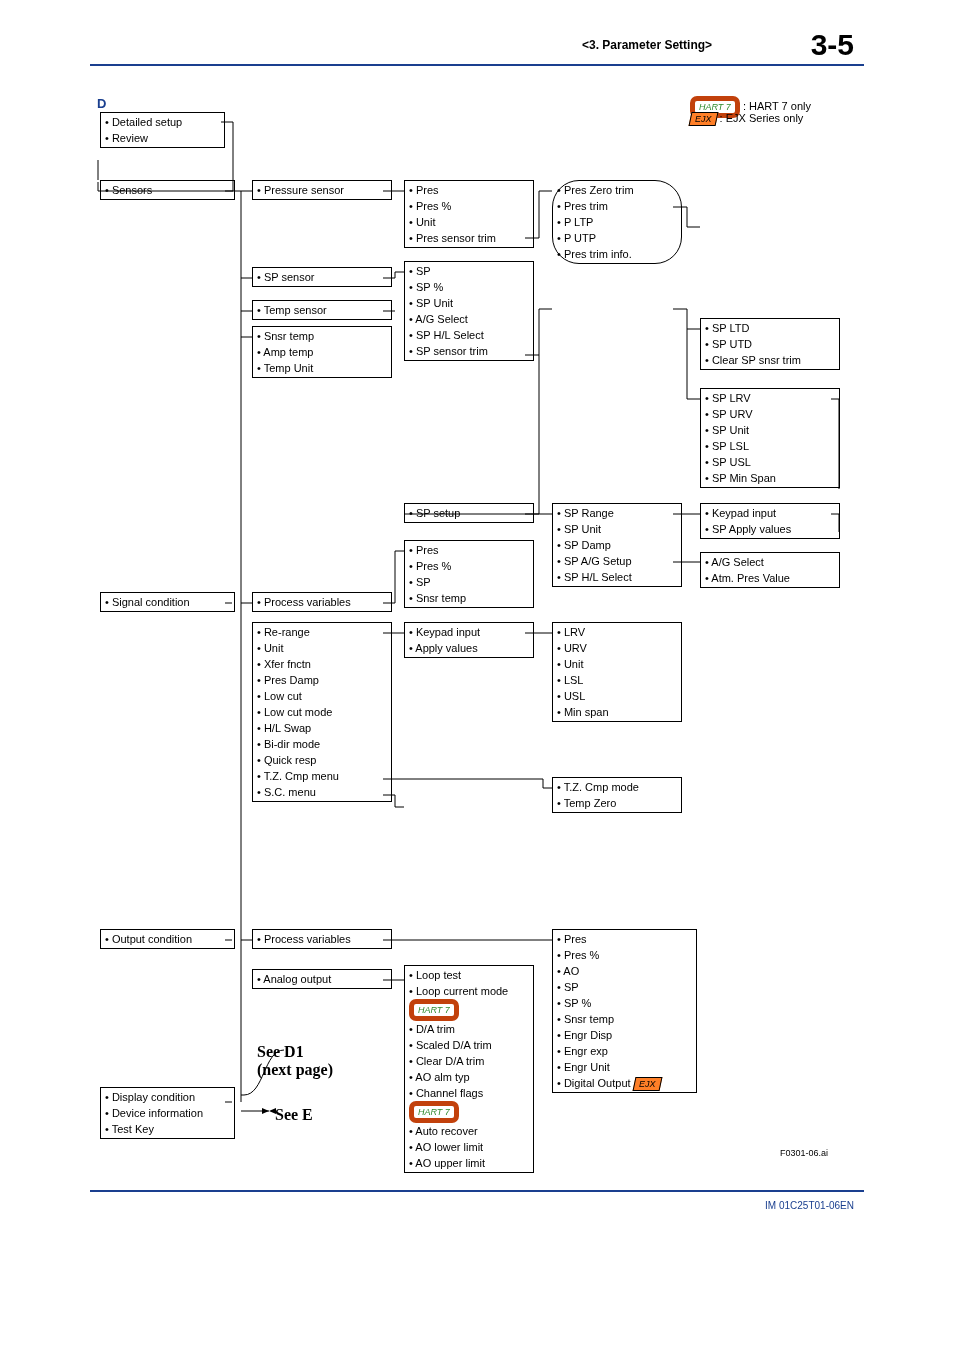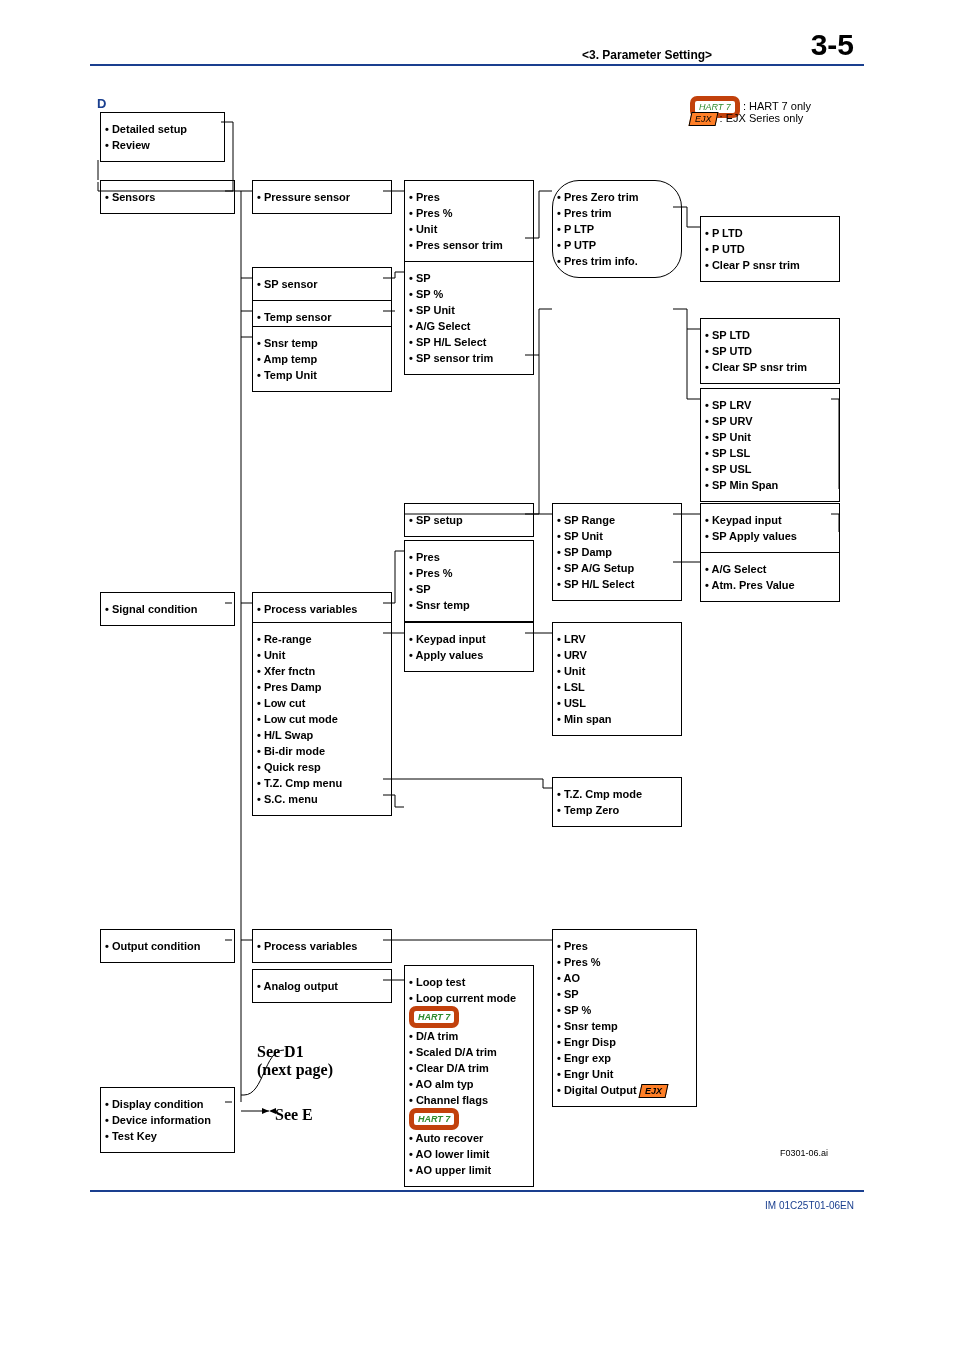--- a/index.html
+++ b/index.html
@@ -1,24 +1,24 @@
 <!DOCTYPE html>
 <html><head>
 <meta charset="utf-8">
 <style>
   html,body{margin:0;padding:0;background:#fff;font-family:Arial,Helvetica,sans-serif;color:#000;}
   .page{width:954px;height:1350px;position:relative;background:#fff;}
   .header-line{position:absolute;left:90px;right:90px;top:64px;height:2px;background:#1a3f8f;}
   .footer-line{position:absolute;left:90px;right:90px;top:1190px;height:1.5px;background:#1a3f8f;}
-  .section-title{position:absolute;top:48px;font-size:12px;font-weight:bold;color:#000;}
+  .section-title{position:absolute;top:38px;font-size:12px;font-weight:bold;color:#000;}
   .page-num{position:absolute;top:28px;right:100px;font-size:30px;font-weight:bold;color:#000;}
   .doc-id{position:absolute;top:1200px;right:100px;font-size:10px;color:#1a3f8f;}
   .fig-id{position:absolute;font-size:9px;color:#000;}
   .lvl{position:absolute;font-size:11px;color:#000;font-weight:bold;color:#1a3f8f;}
-  .box{position:absolute;border:1px solid #000;font-size:11px;line-height:16px;padding:8px 4px;background:#fff;font-weight:bold;}
+  .box{position:absolute;border:1px solid #000;font-size:11px;line-height:16px;padding:1px 4px;background:#fff;}
   .txt{font-size:11px;line-height:16px;}
   .link-txt{position:absolute;font-size:16px;font-weight:bold;font-family:Liberation Serif, serif;}
   .badge-h7{display:inline-block;border:5px solid #c2410c;border-radius:7px;color:#2e8b2e;font-size:9px;padding:0 4px;line-height:12px;vertical-align:middle;font-style:italic;}
   .badge-ejx{display:inline-block;background:#ff7f27;color:#000;font-size:9px;font-style:italic;padding:0 4px;line-height:12px;border:1px solid #000;transform:skewX(-12deg);vertical-align:middle;}
   .badge-ejx span{display:inline-block;transform:skewX(12deg);}
   svg.lines{position:absolute;left:0;top:0;pointer-events:none;}
   .arrow-head{fill:#000;}
 </style>
 </head>
 <body>
@@ -177,25 +177,20 @@
     <div class="txt">• AO</div>
     <div class="txt">• SP</div>
     <div class="txt">• SP %</div>
     <div class="txt">• Snsr temp</div>
     <div class="txt">• Engr Disp</div>
     <div class="txt">• Engr exp</div>
     <div class="txt">• Engr Unit</div>
     <div class="txt"><span>• Digital Output</span> <span class="badge-ejx"><span>EJX</span></span></div>
   </div>
 
-  <div class="box" style="left:700px;top:216px;width:130px;">
-    <div class="txt">• P LTD</div>
-    <div class="txt">• P UTD</div>
-    <div class="txt">• Clear P snsr trim</div>
-  </div>
   <div class="box" style="left:700px;top:318px;width:130px;">
     <div class="txt">• SP LTD</div>
     <div class="txt">• SP UTD</div>
     <div class="txt">• Clear SP snsr trim</div>
   </div>
   <div class="box" style="left:700px;top:388px;width:130px;">
     <div class="txt">• SP LRV</div>
     <div class="txt">• SP URV</div>
     <div class="txt">• SP Unit</div>
     <div class="txt">• SP LSL</div>

